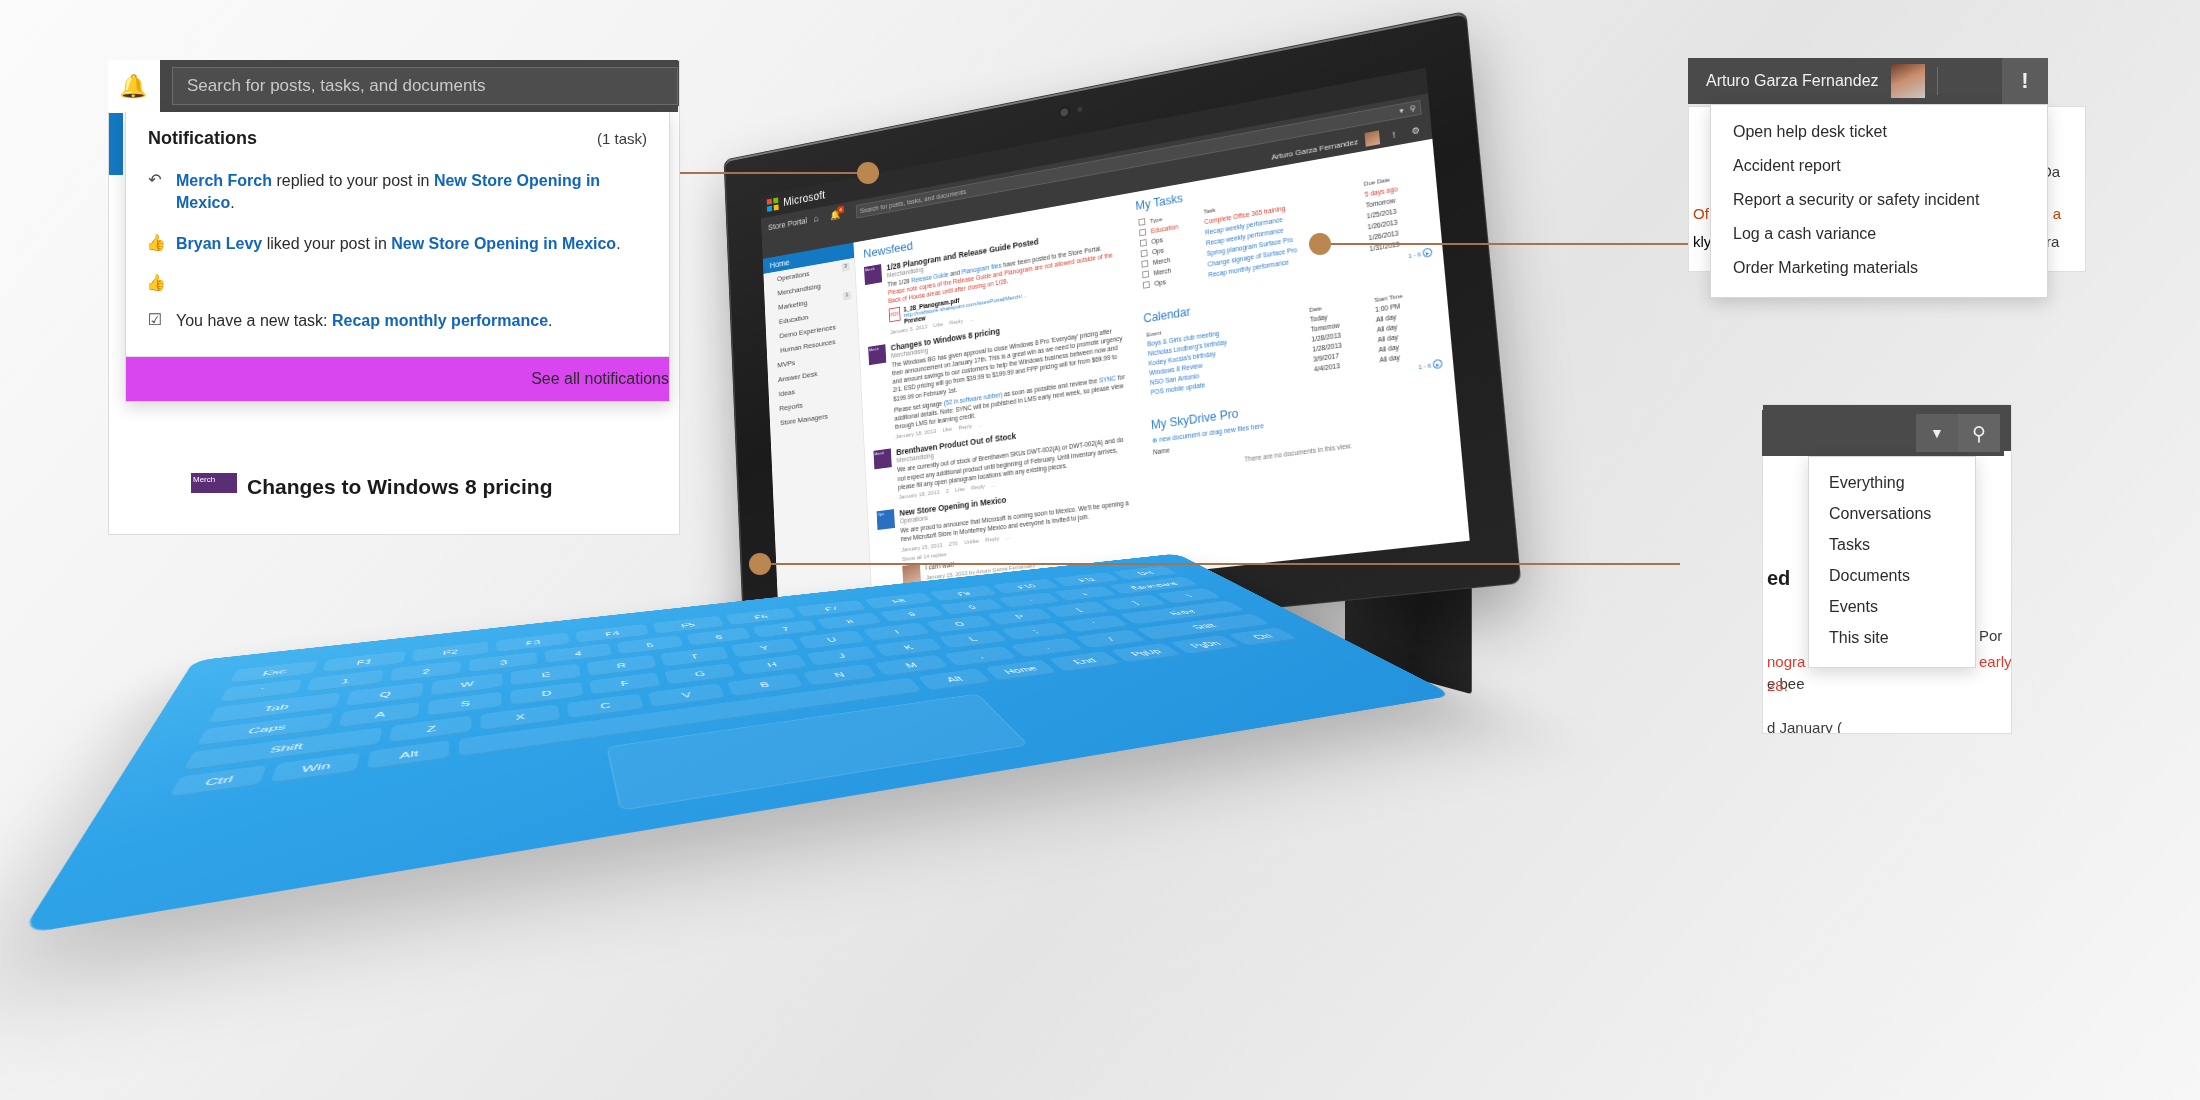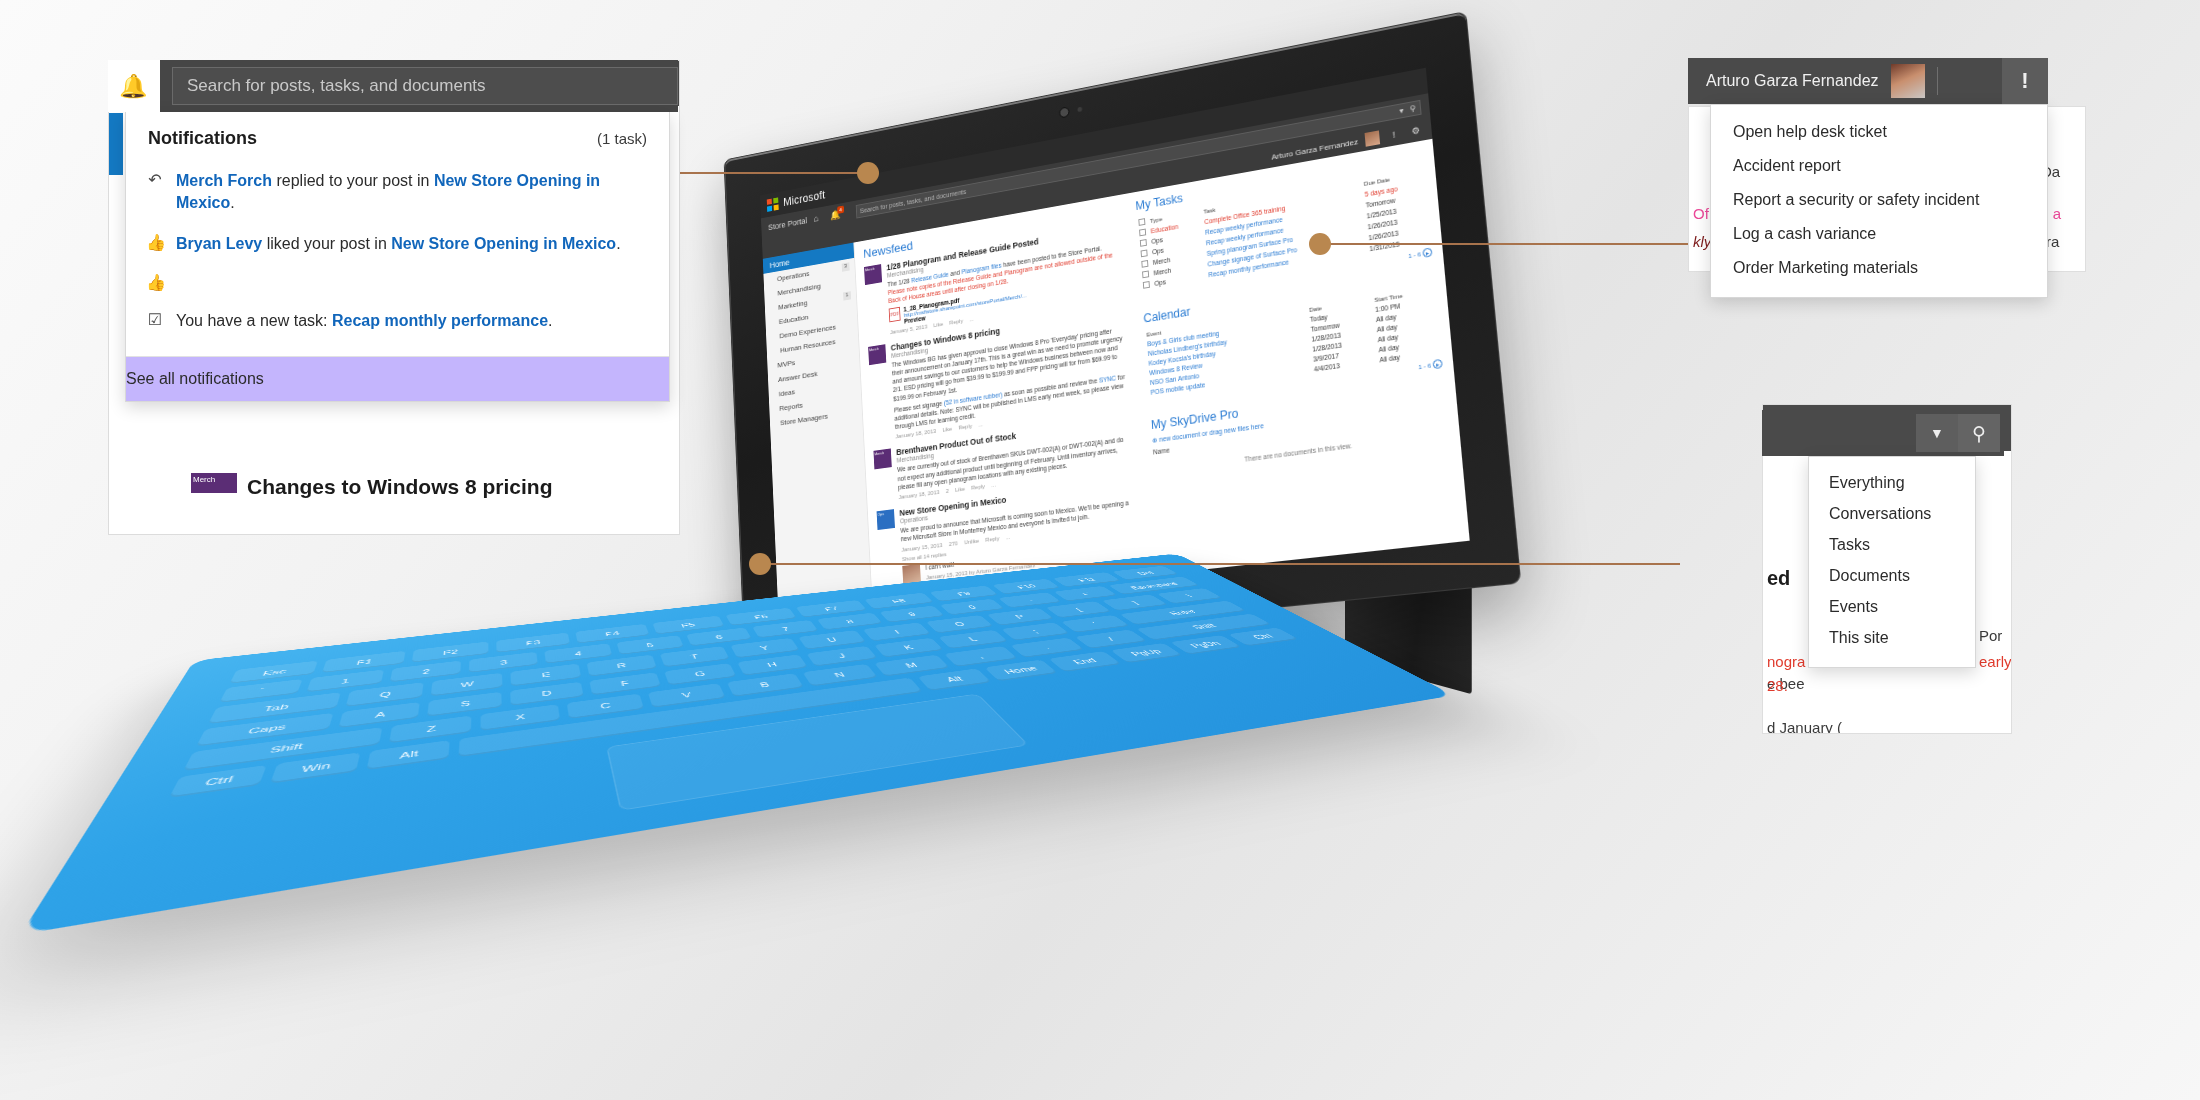--- a/index.html
+++ b/index.html
@@ -184,21 +184,21 @@
   .nc-searchbox { flex:1; margin: 7px 0 7px 12px; background:#4d4d4d; border:1px solid #6a6a6a; display:flex; align-items:center; padding-left:14px; color:#c9c9c9; font-size:17px; }
   .nc-panel { background:#fff; border:1px solid #d8d8d8; border-top:none; width: 545px; margin-left:17px; box-shadow: 0 5px 16px rgba(0,0,0,.16); }
   .nc-head { display:flex; justify-content:space-between; align-items:baseline; padding: 16px 22px 6px 22px; }
   .nc-head .t { font-size: 18px; font-weight: bold; color:#1d1d1d; }
   .nc-head .c { font-size: 15px; color:#3a3a3a; }
   .nc-list { padding: 6px 20px 14px 20px; }
   .nc-item { display:flex; gap:12px; padding: 9px 0; }
   .nc-ico { width: 18px; flex: 0 0 18px; color:#4a4a4a; font-size:16px; line-height:1.2; text-align:center; }
   .nc-txt { font-size: 16px; line-height: 1.4; color:#2b2b2b; }
   .nc-txt a { color:#1166bb; font-weight:bold; text-decoration:none; }
-  .nc-foot { background:#c4b5fd; border-top:1px solid #e2e2e2; text-align:left; padding: 13px 0; font-size:16px; color:#2b2b2b; }
+  .nc-foot { background:#d946ef; border-top:1px solid #e2e2e2; text-align:right; padding: 13px 0; font-size:16px; color:#2b2b2b; }
 
   
   #bg-page-left {
     position:absolute; left:108px; top:60px; width:572px; height:475px;
     background:#fff; border:1px solid #dcdcdc; z-index:50; overflow:hidden;
   }
   #bg-page-left .tb { height:45px; background:#464646; }
   #bg-page-left .blue-strip { position:absolute; left:0; top:52px; width:14px; height:62px; background:#1479c3; }
   #bg-page-left .ghost { position:absolute; color:#2b7cd3; font-size:15px; font-weight:bold; white-space:nowrap; }
   #bg-page-left .ghost.dk { color:#333; font-weight:normal; }
@@ -213,22 +213,22 @@
   .pc-excl { width: 46px; height: 46px; margin-left:auto; background:#5c5c5c; color:#efefef; display:flex; align-items:center; justify-content:center; font-size:22px; font-weight:bold; }
   .pc-menu { background:#fff; border:1px solid #d7d7d7; box-shadow: 0 5px 16px rgba(0,0,0,.16); margin-left: 22px; width: 338px; padding: 10px 0 12px 0; }
   .pc-mi { padding: 8px 22px; font-size:16px; color:#2b2b2b; white-space:nowrap; }
 
   
   #bg-page-right-top {
     position:absolute; right:114px; top:106px; width:398px; height:166px;
     background:#fff; border:1px solid #dedede; z-index:50; overflow:hidden; font-size:15px;
   }
   #bg-page-right-top .g { position:absolute; white-space:nowrap; }
-  #bg-page-right-top .bl { color:#7f1d1d;font-style:italic; }
-  #bg-page-right-top .rd { color:#ec4899; }
+  #bg-page-right-top .bl { color:#000000; }
+  #bg-page-right-top .rd { color:#c2410c; }
   #bg-page-right-top .dk { color:#3a3a3a; }
 
   
   #scope-card { right: 196px; top: 410px; width: 242px; }
   .sc-bar { height: 46px; background:#4a4a4a; display:flex; align-items:center; justify-content:flex-end; padding-right: 4px; }
   .sc-btn { width: 42px; height: 38px; background:#5e5e5e; display:flex; align-items:center; justify-content:center; color:#eee; font-size:14px; }
   .sc-btn.magn { background:#646464; font-size:19px; }
   .sc-menu { background:#fff; border:1px solid #d7d7d7; box-shadow: 0 5px 16px rgba(0,0,0,.16); width: 168px; margin-left: 46px; padding: 10px 0 14px 0; }
   .sc-mi { padding: 6.5px 20px; font-size: 16px; color:#2b2b2b; white-space:nowrap; }
 

